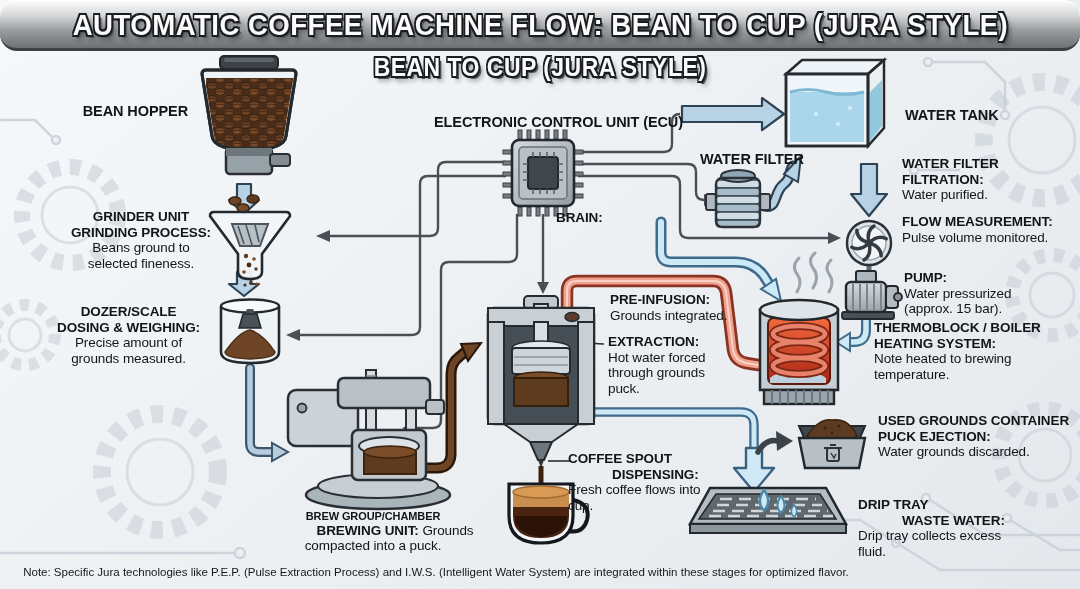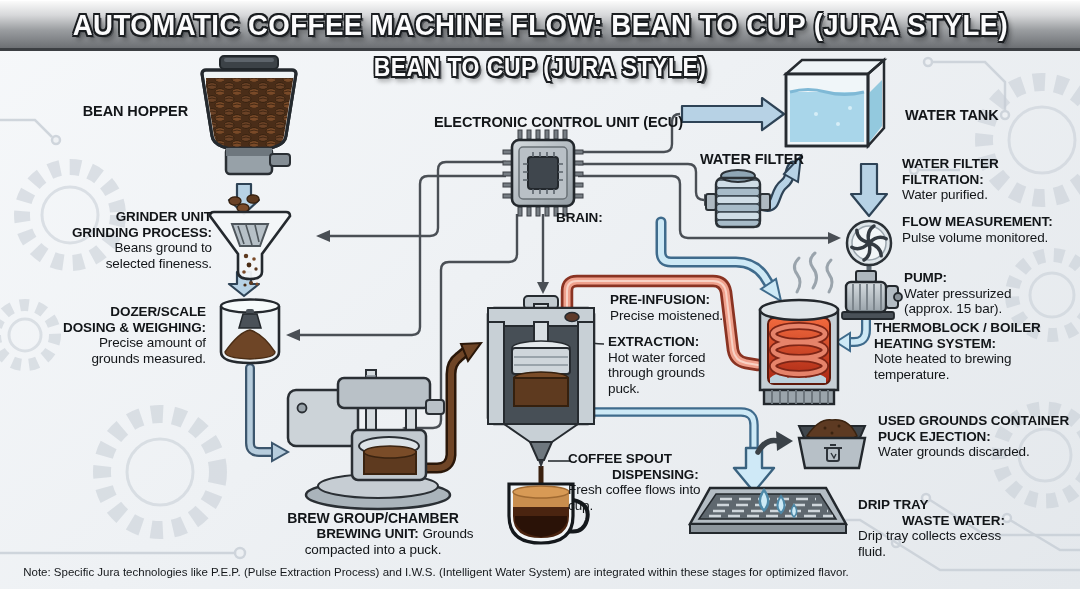--- a/index.html
+++ b/index.html
@@ -3,34 +3,34 @@
 <meta charset="utf-8">
 <style>
   html,body{margin:0;padding:0;background:#dfe3e8;}
   #stage{position:relative;width:1080px;height:589px;overflow:hidden;
     background:linear-gradient(140deg,#f6f8fa 0%,#eef1f4 45%,#e4e8ec 100%);
     font-family:"Liberation Sans",sans-serif;color:#121518;}
   
   #titlebar{position:absolute;left:0;top:0;width:1080px;height:47px;
     background:linear-gradient(180deg,#fbfbfb 0%,#d7d8da 30%,#9a9da0 62%,#6d7074 100%);
     border-top:1px solid #fff;border-bottom:3px solid #3c3f43;
-    display:flex;align-items:center;justify-content:center;}
+    display:flex;align-items:center;justify-content:center;border-radius:17px;}
   .metal{font-weight:bold;color:#fbfbfc;white-space:nowrap;letter-spacing:.5px;
     transform:scaleX(.92);
     text-shadow:-1.6px -1.6px 0 #1a1d20,1.6px -1.6px 0 #1a1d20,-1.6px 1.6px 0 #1a1d20,
       1.6px 1.6px 0 #1a1d20,0 -1.6px 0 #1a1d20,0 1.6px 0 #1a1d20,-1.6px 0 0 #1a1d20,
       1.6px 0 0 #1a1d20,3px 3px 0 #54575b,4px 5px 5px rgba(0,0,0,.4);}
   #title{font-size:30px;}
   #subtitle{position:absolute;left:0;top:53px;width:1080px;text-align:center;font-size:25px;}
   
   .lbl{position:absolute;font-size:13.5px;line-height:1.16;letter-spacing:-.1px;}
   .lbl p{margin:0;}
   .h{font-weight:bold;margin-left:44px;}
   .big{font-size:14.5px;font-weight:bold;white-space:nowrap;}
-  .tr{text-align:right;}
+  .tr{text-align:center;}
   .tc{text-align:center;}
   .nw{white-space:nowrap;}
   .icons svg{position:absolute;overflow:visible;}
   #footnote{position:absolute;left:0;top:566px;width:872px;text-align:center;
     font-size:11.5px;color:#15181b;}
 </style>
 </head>
 <body>
 
 <div id="stage">
@@ -423,32 +423,32 @@
     <p>Beans ground to selected fineness.</p>
   </div>
 
   <div class="lbl tr" style="right:874px;top:304px;width:155px">
     <p class="h">DOZER/SCALE</p>
     <p class="h">DOSING &amp; WEIGHING:</p>
     <p>Precise amount of grounds measured.</p>
   </div>
 
   <div class="lbl tc" style="left:268px;top:510px;width:210px">
-    <p class="h" style="font-size:14px">BREW GROUP/CHAMBER</p>
+    <p class="h" style="font-size:11px">BREW GROUP/CHAMBER</p>
     <p><span class="h">BREWING UNIT:</span> <span>Grounds compacted into a puck.</span></p>
   </div>
 
   <div class="lbl big" style="left:434px;top:114px">ELECTRONIC CONTROL UNIT (ECU)</div>
   <div class="lbl" style="left:556px;top:210px;width:118px">
     <p class="h">BRAIN:</p>
   </div>
 
   <div class="lbl" style="left:610px;top:292px;width:178px">
     <p class="h">PRE-INFUSION:</p>
-    <p>Precise moistened.</p>
+    <p>Grounds integrated.</p>
   </div>
 
   <div class="lbl" style="left:608px;top:334px;width:130px">
     <p class="h">EXTRACTION:</p>
     <p>Hot water forced through grounds puck.</p>
   </div>
 
   <div class="lbl" style="left:568px;top:451px;width:160px">
     <p class="h">COFFEE SPOUT</p>
     <p><span class="h">DISPENSING:</span> <span>Fresh coffee flows into cup.</span></p>

